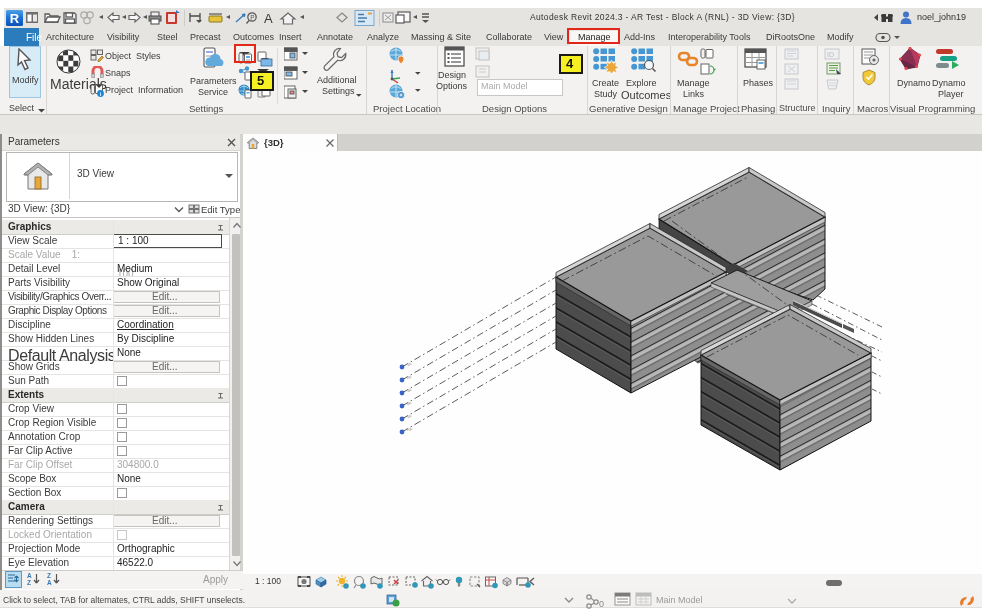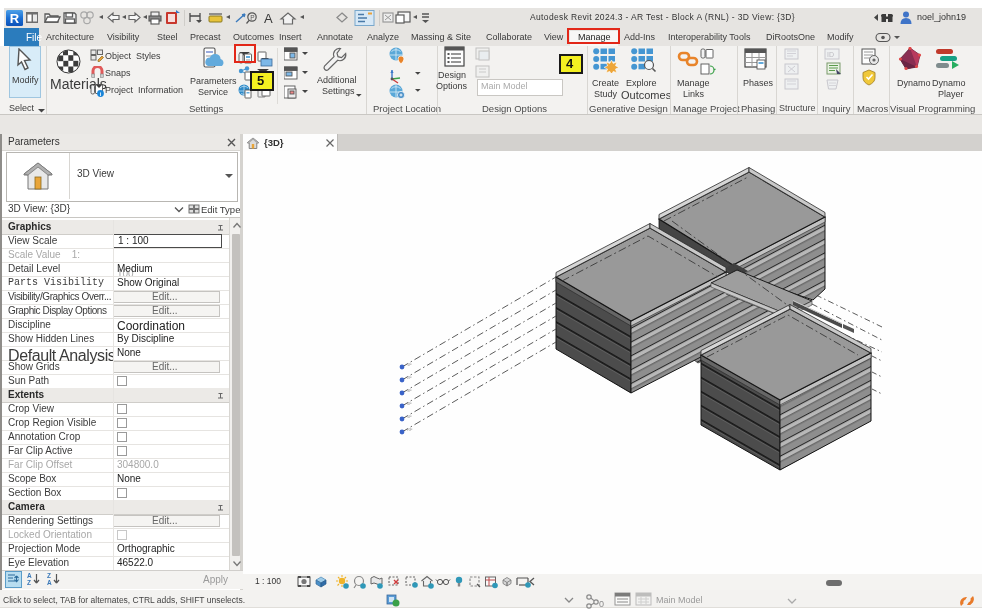--- a/index.html
+++ b/index.html
@@ -514,33 +514,33 @@
 <div class="t" style="left:8px;top:235px;font-size:10px;color:#3b3b3b;width:104px;overflow:hidden;">View Scale</div>
 <div class="abs" style="left:113px;top:234px;width:107px;height:12px;background:#fff;border:1.5px solid #4a4a4a;"></div>
 <div class="t" style="left:118px;top:235px;font-size:10px;color:#222;">1 : 100</div>
 <div class="abs" style="left:2px;top:248px;width:227px;height:14px;border-bottom:1px solid #e6e4e1;"></div>
 <div class="t" style="left:8px;top:249px;font-size:10px;color:#a8a8a8;width:104px;overflow:hidden;">Scale Value&nbsp;&nbsp;&nbsp;&nbsp;1:</div>
 <div class="t" style="left:117px;top:249px;font-size:10px;color:#a8a8a8;margin-top:19px;">100</div>
 <div class="abs" style="left:2px;top:262px;width:227px;height:14px;border-bottom:1px solid #e6e4e1;"></div>
 <div class="t" style="left:8px;top:263px;font-size:10px;color:#3b3b3b;width:104px;overflow:hidden;">Detail Level</div>
 <div class="t" style="left:117px;top:263px;font-size:10px;color:#222;">Medium</div>
 <div class="abs" style="left:2px;top:276px;width:227px;height:14px;border-bottom:1px solid #e6e4e1;"></div>
-<div class="t" style="left:8px;top:277px;font-size:10px;color:#3b3b3b;width:104px;overflow:hidden;font-family:Liberation Mono, monospace;">Parts Visibility</div>
+<div class="t" style="left:8px;top:277px;font-size:10px;color:#3b3b3b;width:104px;overflow:hidden;">Parts Visibility</div>
 <div class="t" style="left:117px;top:277px;font-size:10px;color:#222;">Show Original</div>
 <div class="abs" style="left:2px;top:290px;width:227px;height:14px;border-bottom:1px solid #e6e4e1;"></div>
 <div class="t" style="left:8px;top:291px;font-size:10px;color:#3b3b3b;width:106px;overflow:hidden;letter-spacing:-0.4px;">Visibility/Graphics Overr...</div>
 <div class="abs" style="left:113px;top:291px;width:105px;height:10px;background:#f5f4f2;border:1px solid #c5c3c0;"></div>
 <div class="t" style="left:152px;top:291px;font-size:10px;color:#666;">Edit...</div>
 <div class="abs" style="left:2px;top:304px;width:227px;height:14px;border-bottom:1px solid #e6e4e1;"></div>
 <div class="t" style="left:8px;top:305px;font-size:10px;color:#3b3b3b;width:106px;overflow:hidden;letter-spacing:-0.4px;">Graphic Display Options</div>
 <div class="abs" style="left:113px;top:305px;width:105px;height:10px;background:#f5f4f2;border:1px solid #c5c3c0;"></div>
 <div class="t" style="left:152px;top:305px;font-size:10px;color:#666;">Edit...</div>
 <div class="abs" style="left:2px;top:318px;width:227px;height:14px;border-bottom:1px solid #e6e4e1;"></div>
 <div class="t" style="left:8px;top:319px;font-size:10px;color:#3b3b3b;width:82px;overflow:hidden;">Discipline</div>
-<div class="t" style="left:117px;top:319px;font-size:12px;color:#222;">Coordination</div>
+<div class="t" style="left:117px;top:319px;font-size:10px;color:#222;text-decoration:underline;">Coordination</div>
 <div class="abs" style="left:2px;top:332px;width:227px;height:14px;border-bottom:1px solid #e6e4e1;"></div>
 <div class="t" style="left:8px;top:333px;font-size:10px;color:#3b3b3b;width:104px;overflow:hidden;">Show Hidden Lines</div>
 <div class="t" style="left:117px;top:333px;font-size:10px;color:#222;">By Discipline</div>
 <div class="abs" style="left:2px;top:346px;width:227px;height:14px;border-bottom:1px solid #e6e4e1;"></div>
 <div class="t" style="left:8px;top:347px;font-size:16px;color:#3b3b3b;width:106px;overflow:hidden;letter-spacing:-0.4px;">Default Analysis Display...</div>
 <div class="t" style="left:117px;top:347px;font-size:10px;color:#222;">None</div>
 <div class="abs" style="left:2px;top:360px;width:227px;height:14px;border-bottom:1px solid #e6e4e1;"></div>
 <div class="t" style="left:8px;top:361px;font-size:10px;color:#3b3b3b;width:104px;overflow:hidden;">Show Grids</div>
 <div class="abs" style="left:113px;top:361px;width:105px;height:10px;background:#f5f4f2;border:1px solid #c5c3c0;"></div>
 <div class="t" style="left:152px;top:361px;font-size:10px;color:#666;">Edit...</div>

